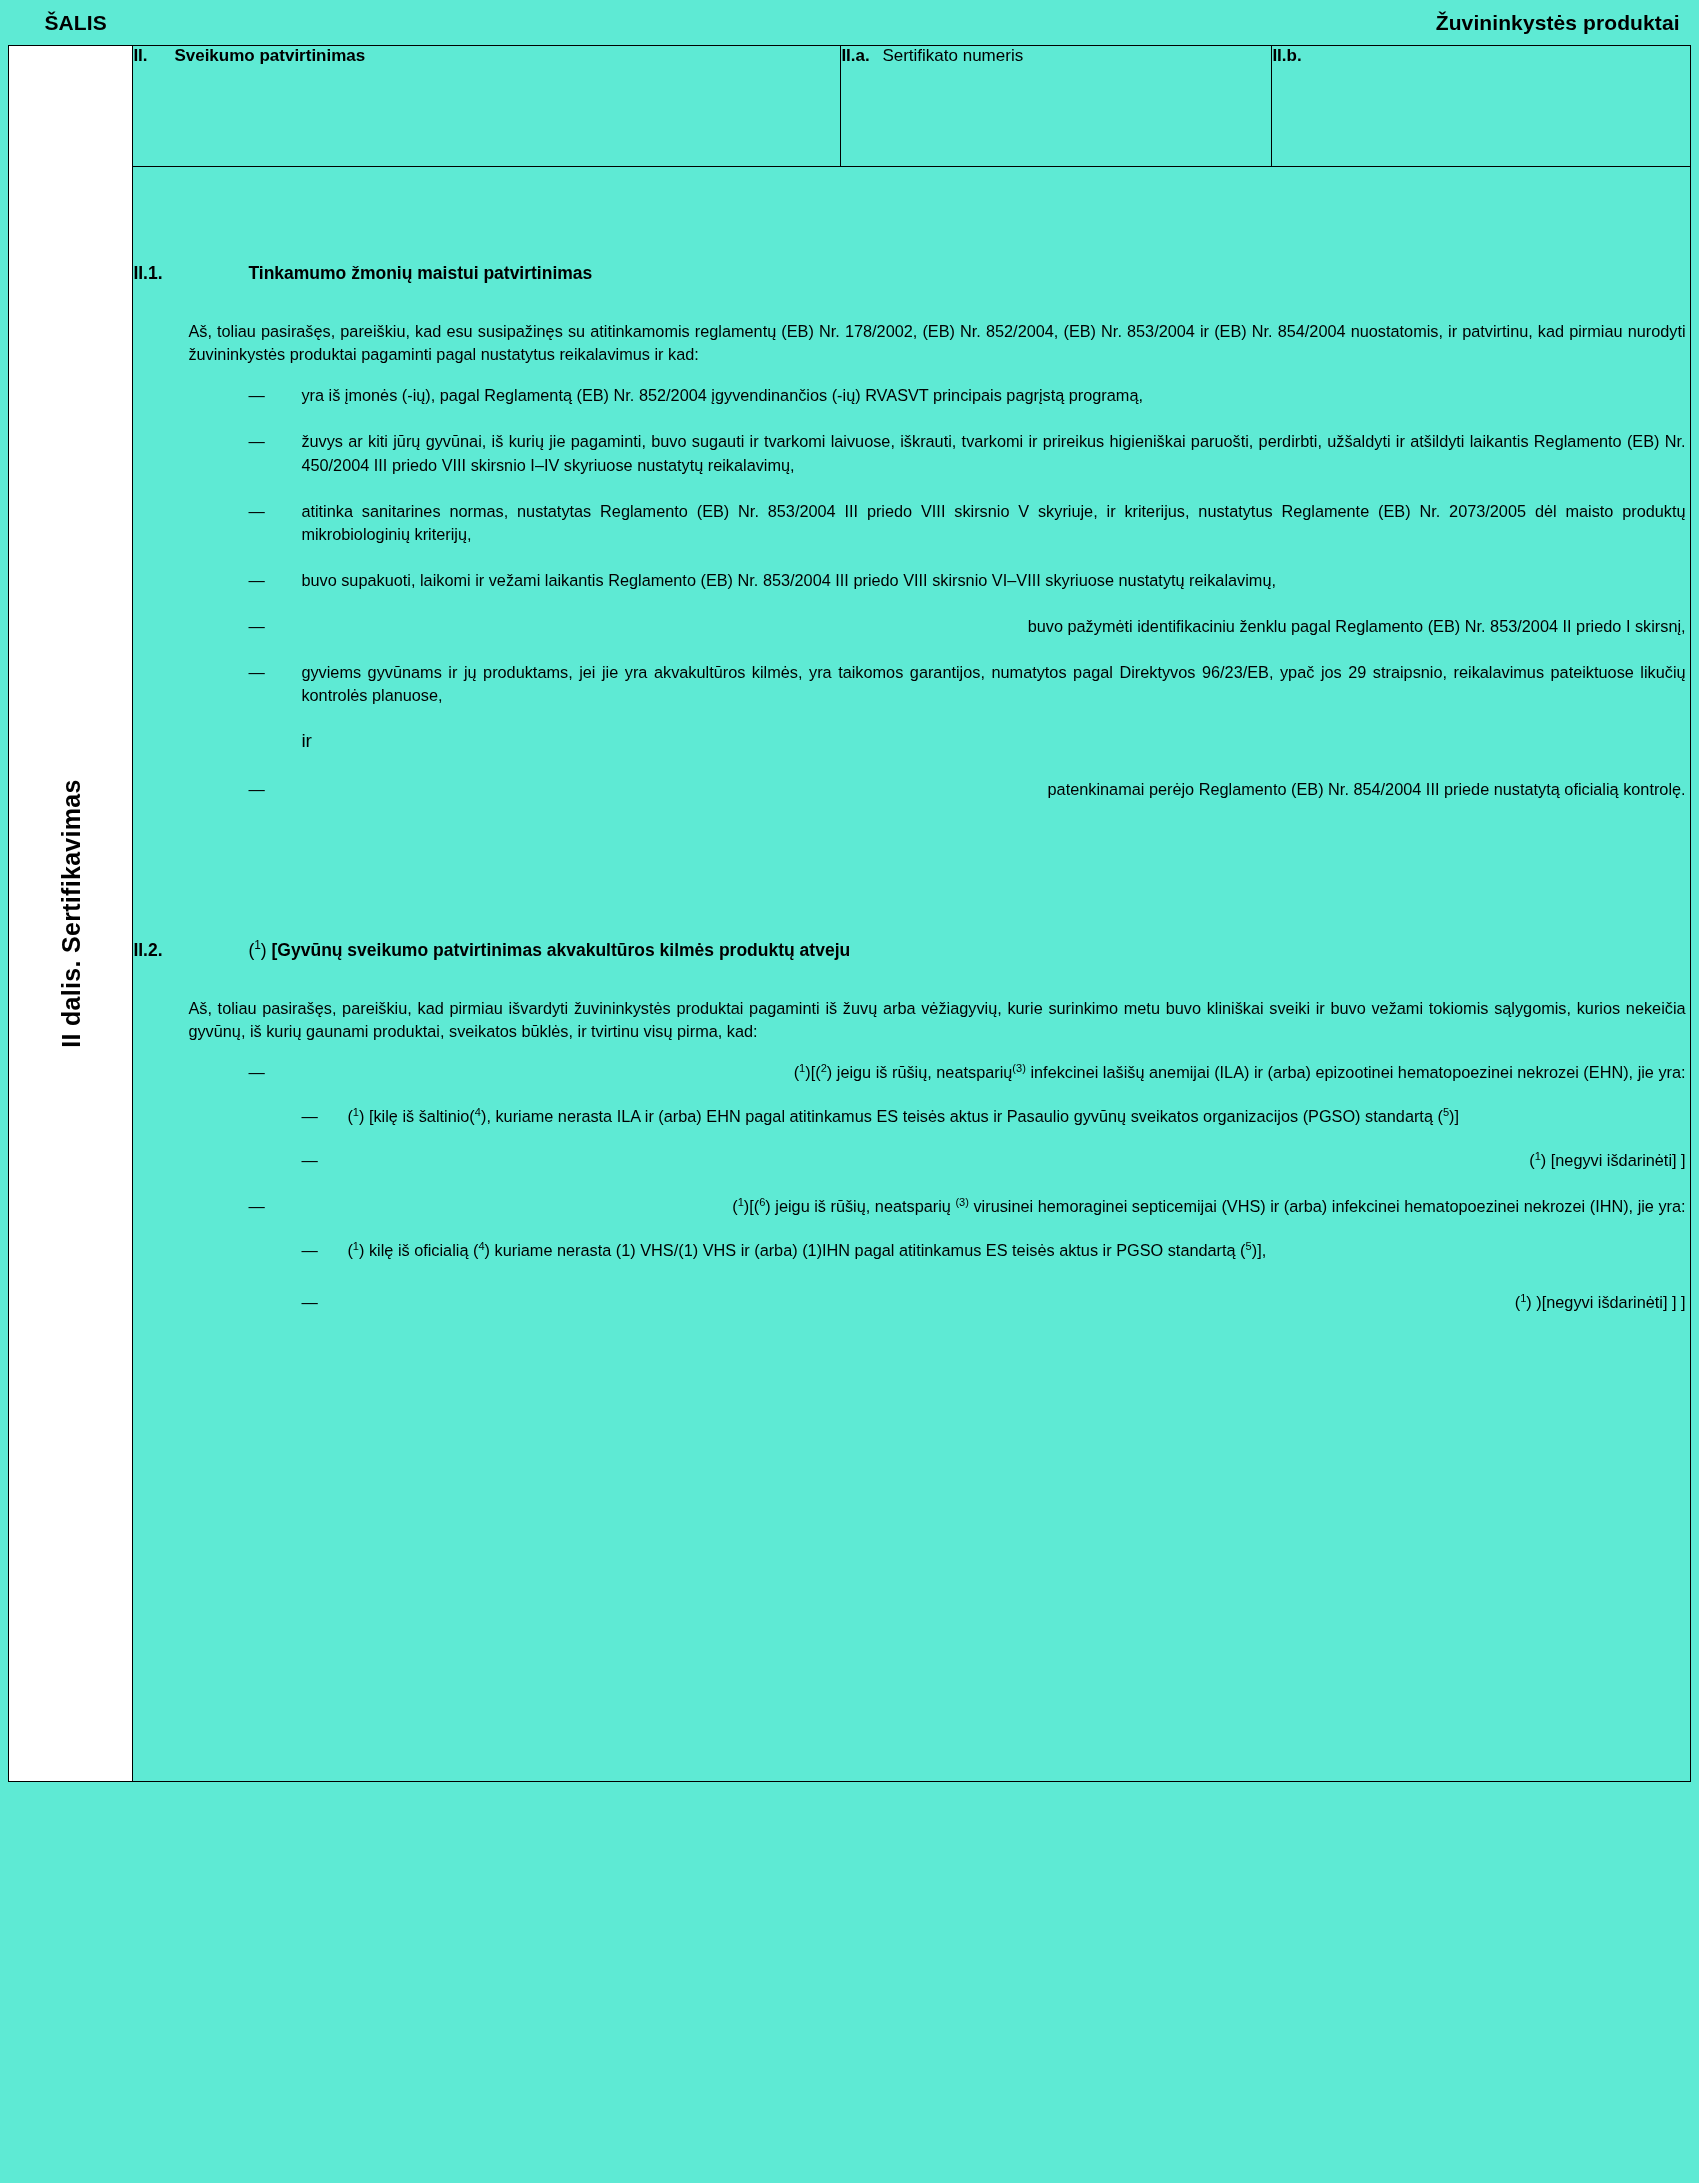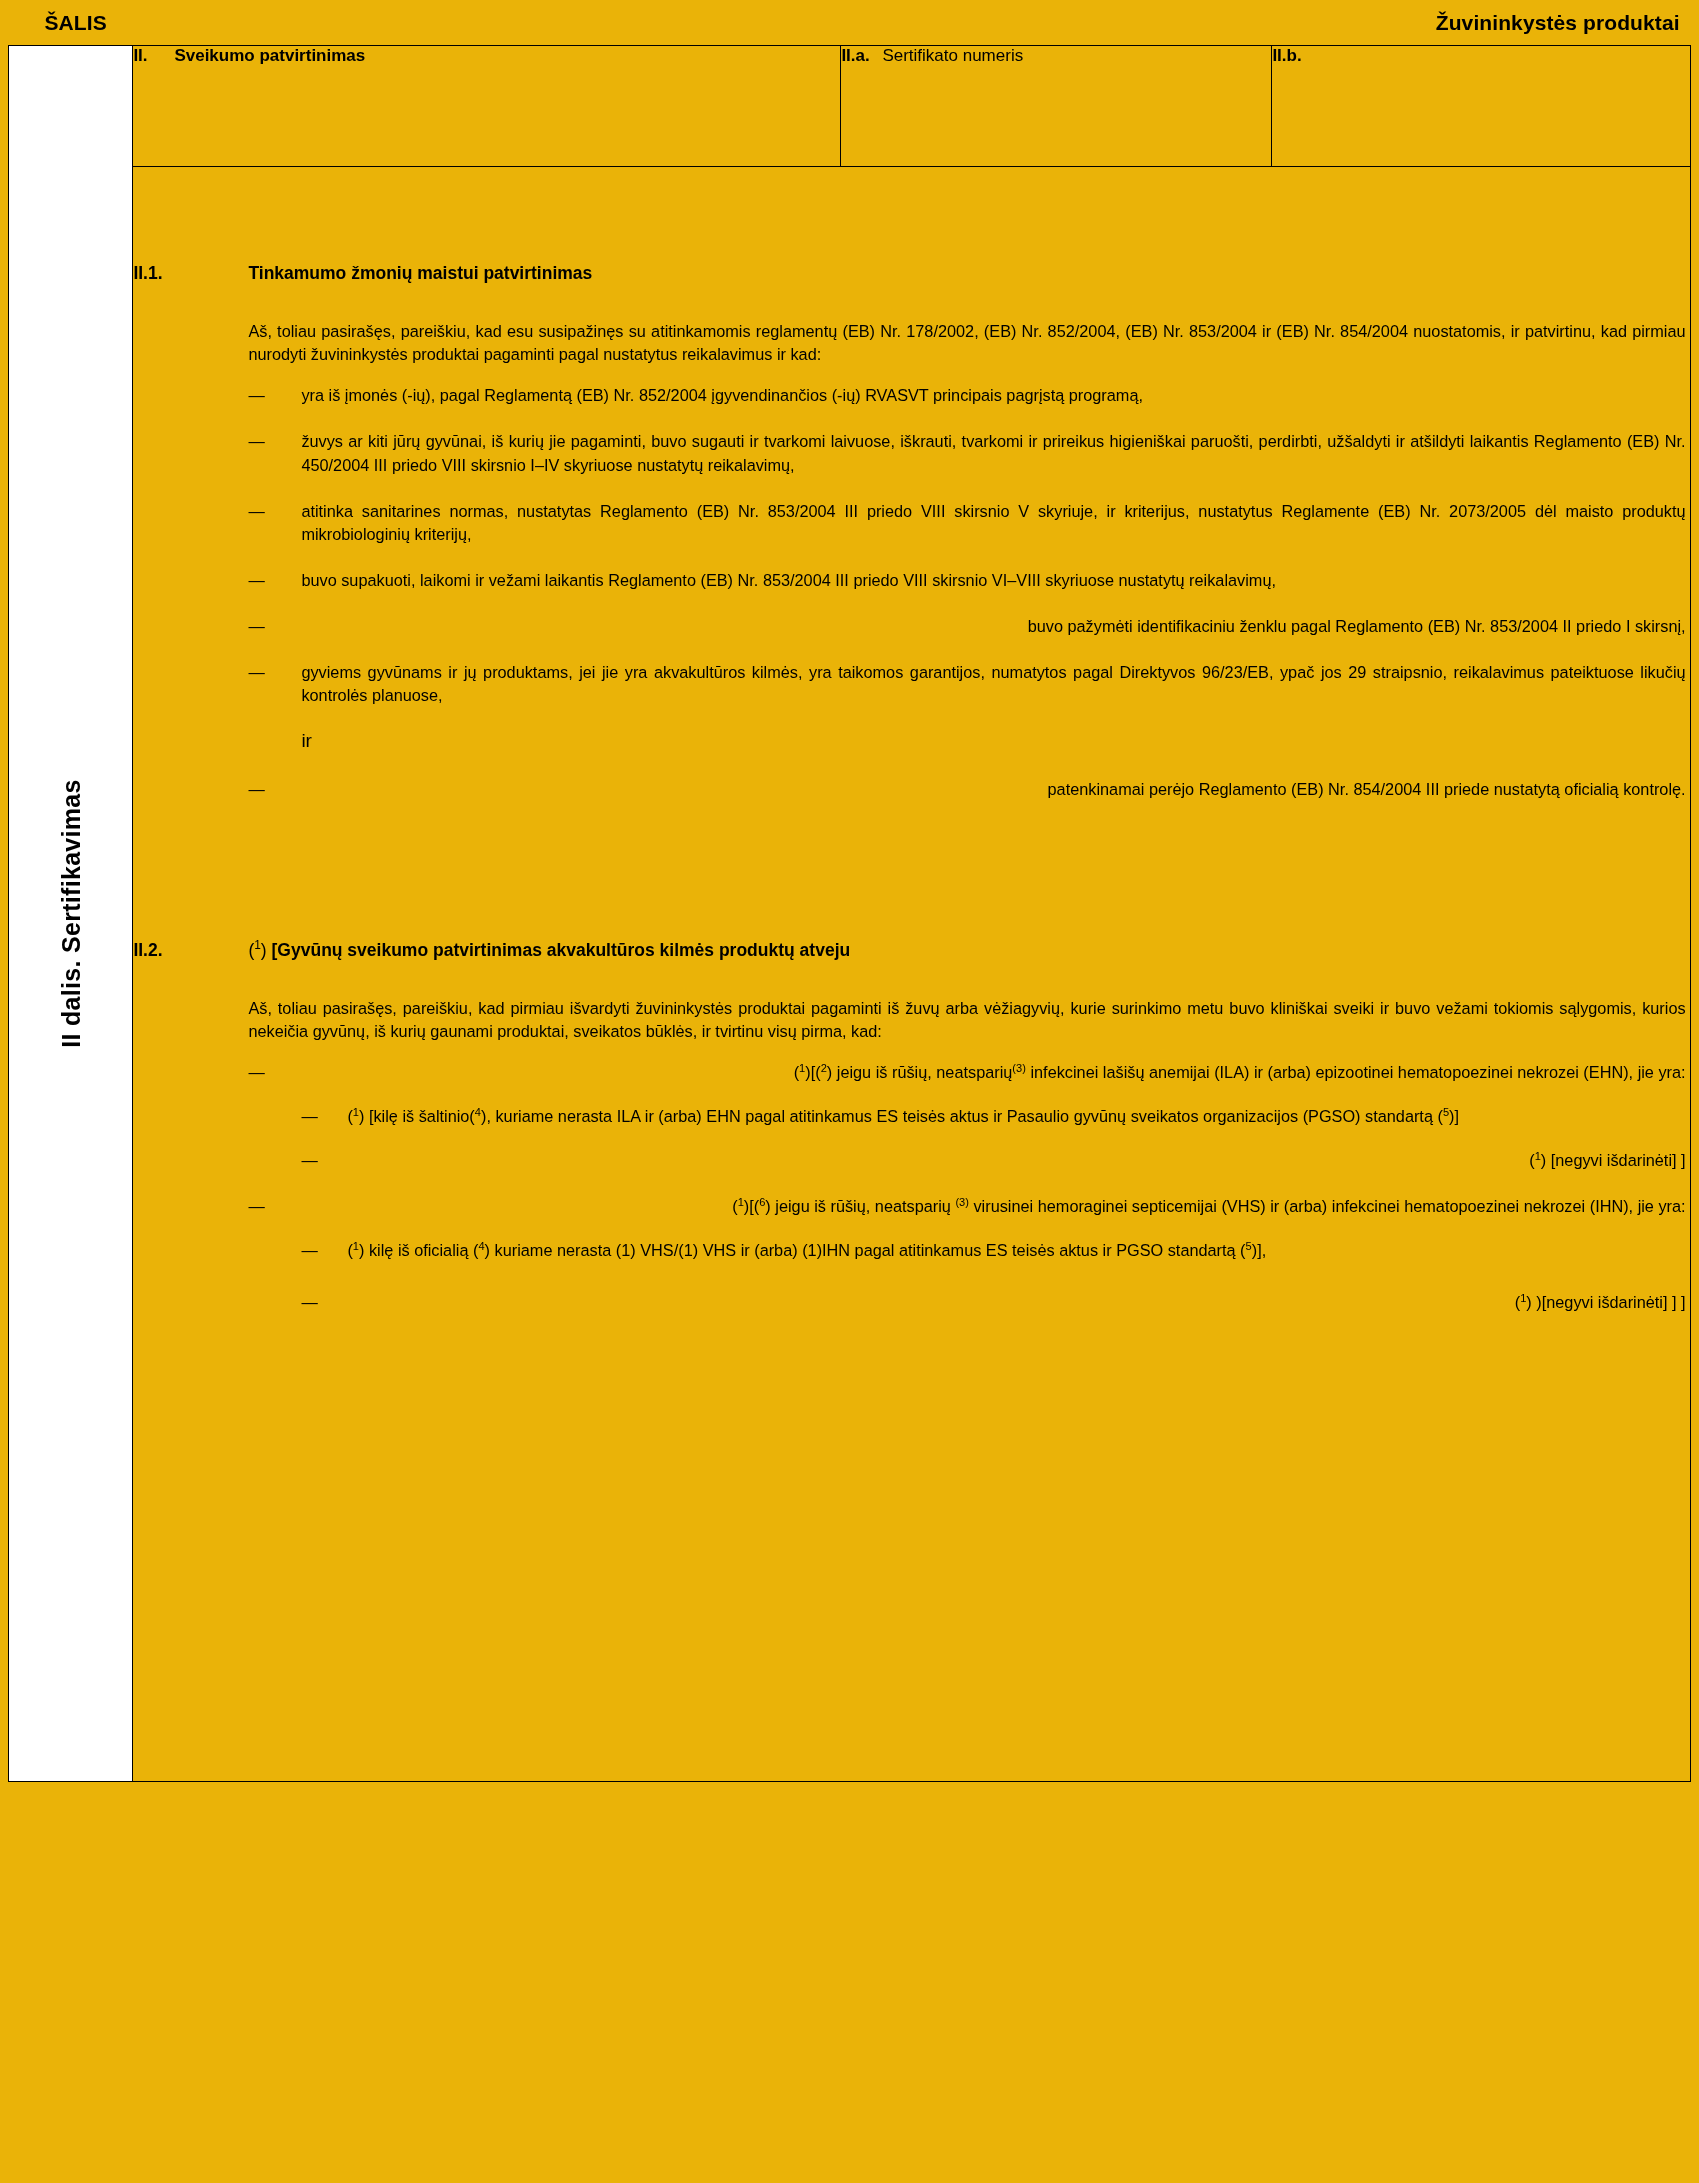--- a/index.html
+++ b/index.html
@@ -10,21 +10,21 @@
   body {
     font-family: "Liberation Sans", sans-serif;
     color: #000000;
   }
   .page {
     width: 1699px;
     height: 2183px;
     position: relative;
     box-sizing: border-box;
     padding: 0 8.4px;
-    background: #eab308;
+    background: #5eead4;
     overflow: hidden;
   }
 
   
   .doc-header {
     height: 45px;
     display: flex;
     align-items: center;
     justify-content: space-between;
     padding: 0 11px 0 36px;
@@ -116,21 +116,21 @@
     width: 115px;
     flex: 0 0 115px;
     font-weight: bold;
   }
   .sec-title {
     font-weight: bold;
   }
 
   
   .para {
-    margin-left: 115px;
+    margin-left: 55px;
     margin-right: 4.8px;
     font-size: 16.3px;
     line-height: 1.42;
     text-align: justify;
   }
 
   
   .blist {
     margin-left: 115px;
     margin-right: 4.8px;

